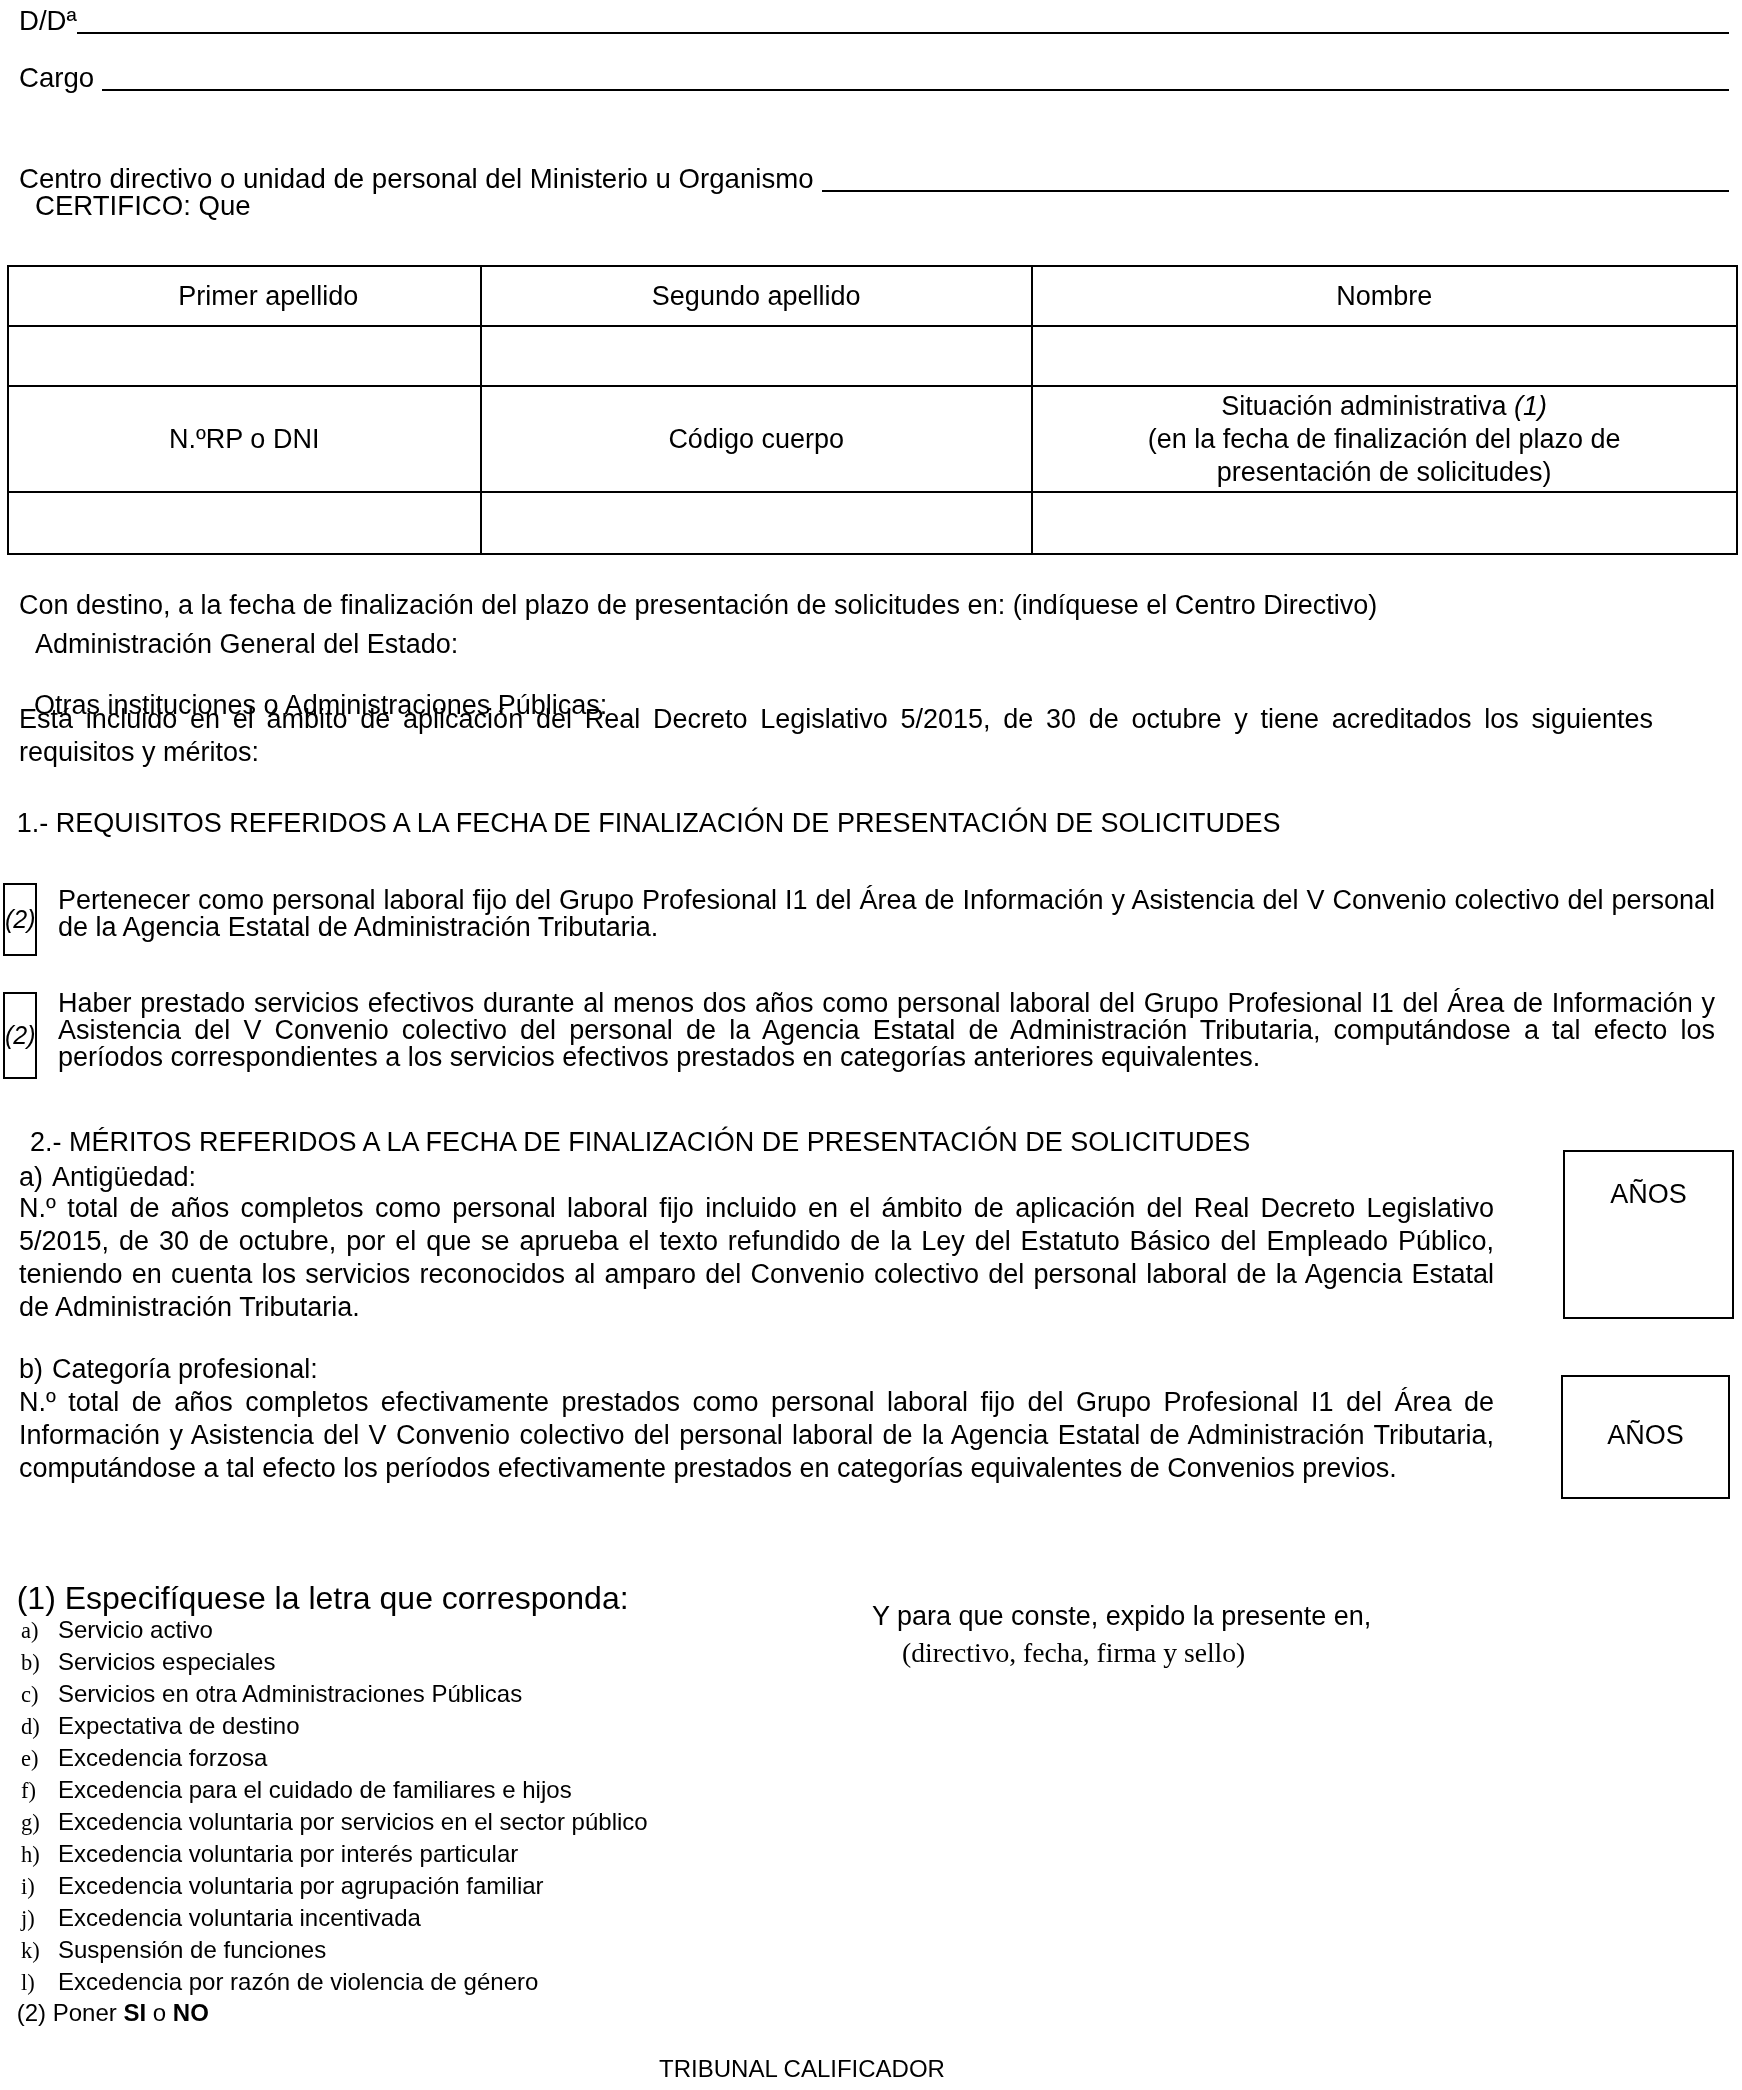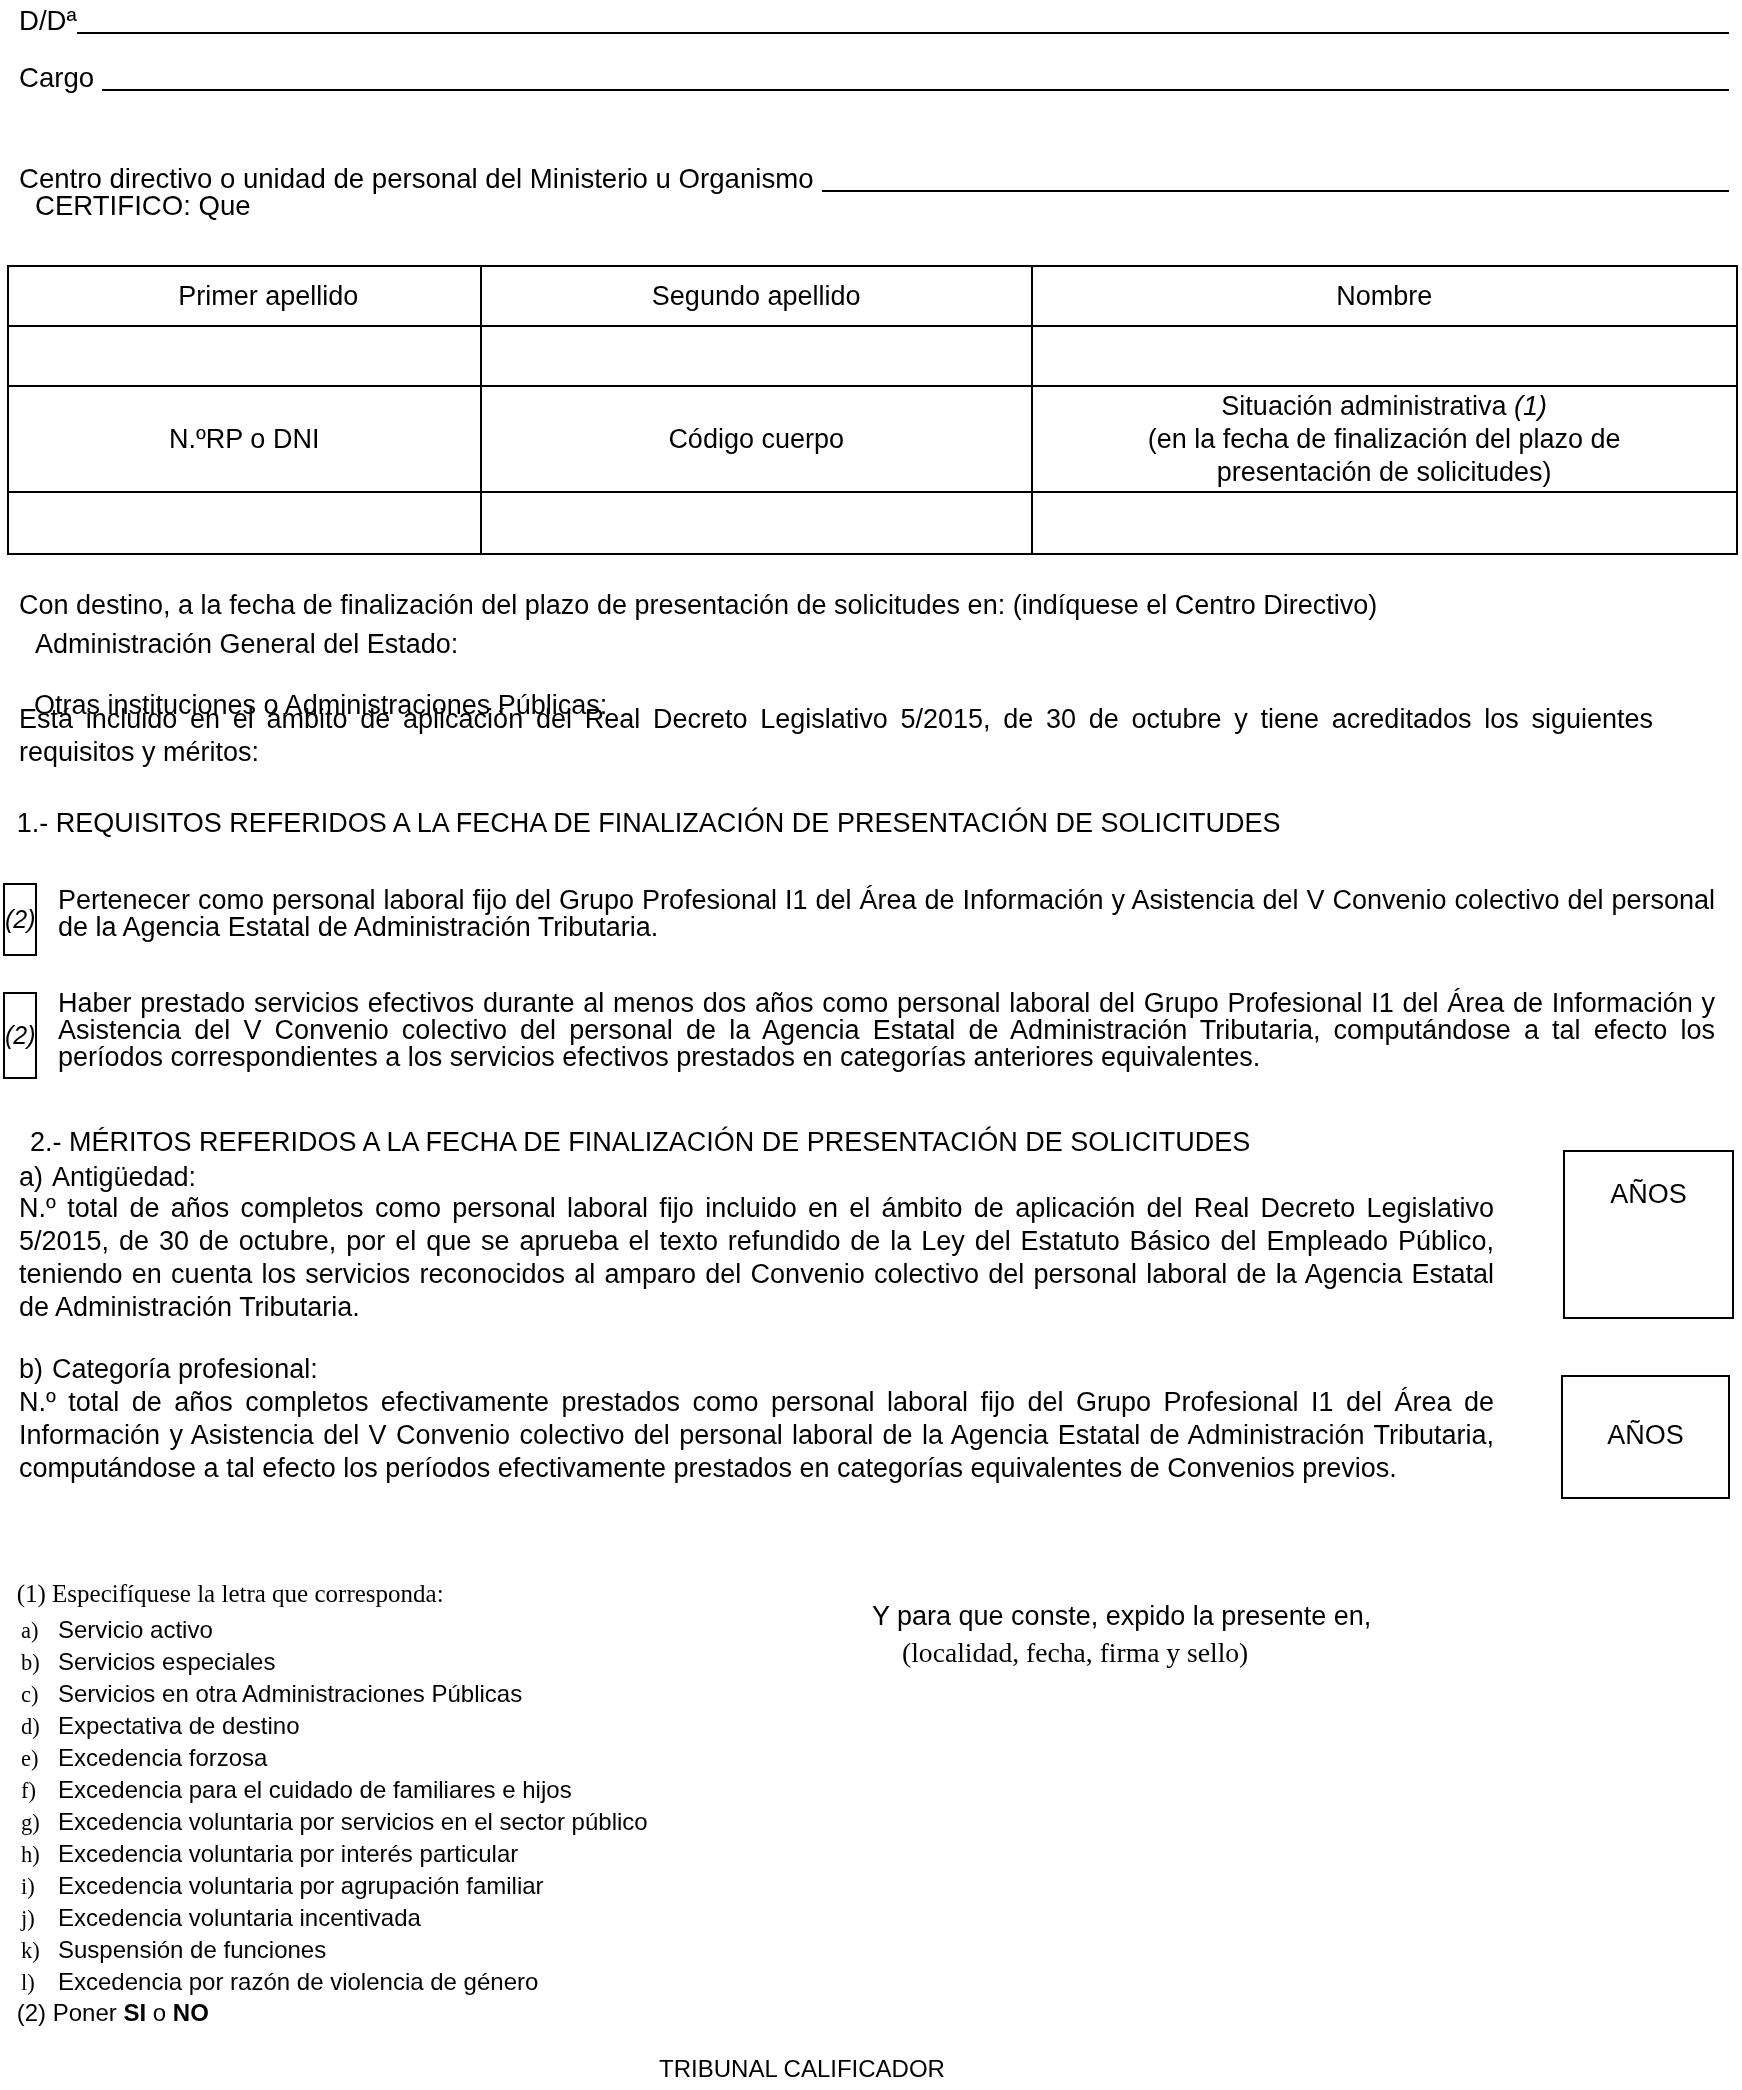--- a/index.html
+++ b/index.html
@@ -78,21 +78,21 @@
   .meritpar { position:absolute; font-size:27px; line-height:33px; }
 
   .yearsbox {
     position:absolute;
     border:2.5px solid #000;
     box-sizing:border-box;
     text-align:center;
     font-size:27px;
   }
 
-  .note-title { font-size:25px;font-family:Liberation Serif, serif; }
+  .note-title { font-size:32px; }
   .fn-list { position:absolute; left:21px; top:1614px; }
   .fitem { display:flex; height:32px; line-height:32px; align-items:baseline; }
   .fitem .flet {
     flex:0 0 auto;
     width:37px;
     font-family:"Liberation Serif", serif;
     font-size:22.5px;
   }
   .fitem .ftext { font-size:24px; }
 
@@ -258,18 +258,18 @@
   </div>
 
   <div class="abs note2" style="top:1999px; left:16.7px;">
     <span>(2) Poner</span>
     <b>SI</b>
     <span>o</span>
     <b>NO</b>
   </div>
 
   <div class="abs closing1" style="top:1601px; left:872px;">Y para que conste, expido la presente en,</div>
-  <div class="abs closing2" style="top:1637px; left:902px;">(localidad, fecha, firma y sello)</div>
+  <div class="abs closing2" style="top:1637px; left:902px;">(directivo, fecha, firma y sello)</div>
 
   <div class="tribunal">TRIBUNAL CALIFICADOR</div>
 
 </div>
 
 
 </body></html>

